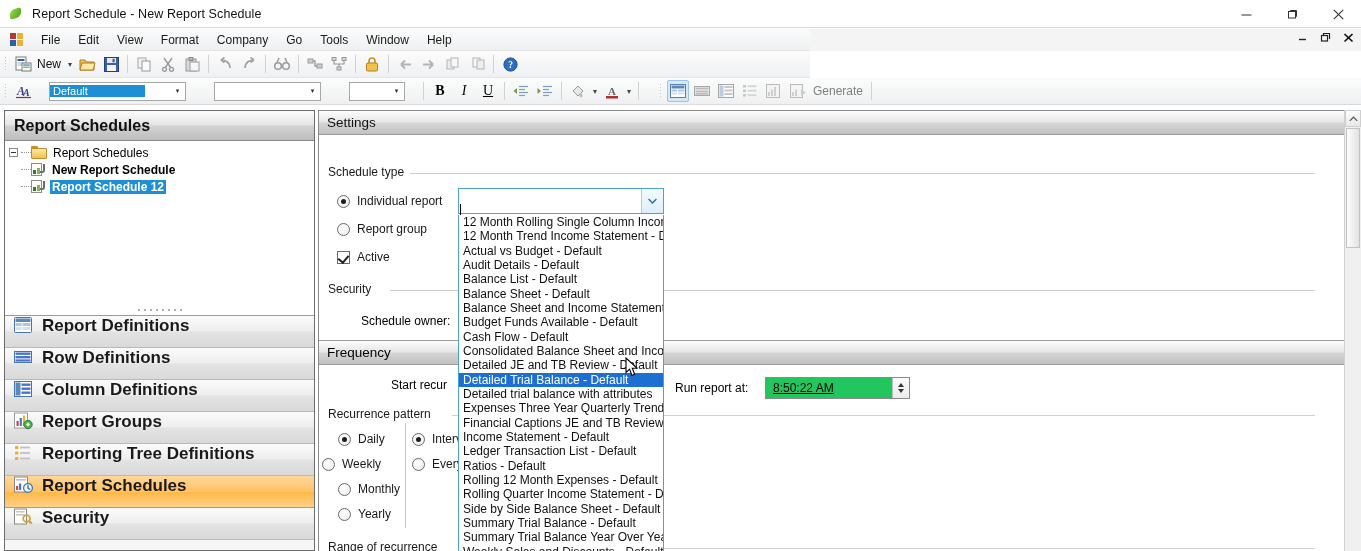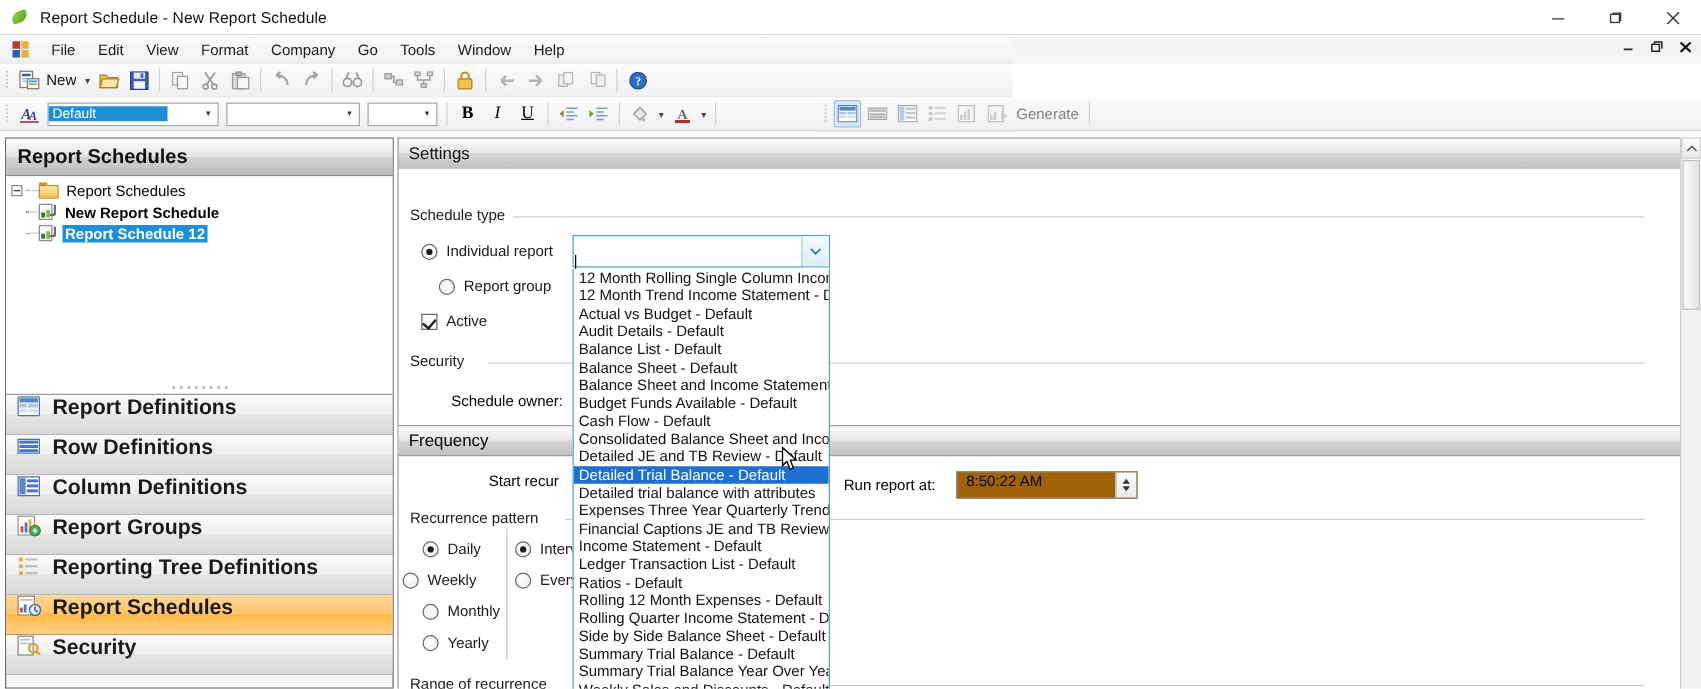--- a/index.html
+++ b/index.html
@@ -70,21 +70,21 @@
 
   
   .toolbar2 {
     position:absolute; left:0; top:78px; width:810px; height:27px;
     background:linear-gradient(to bottom,#fcfcfc 0%, #eef0f2 100%);
     border-bottom:1px solid #d9d9d9;
     display:flex; align-items:center;
   }
   .fmt-combo {
     height:19px; border:1px solid #a8a8a8; background:#fff;
-    display:flex; align-items:center; margin:0 3px; position:relative;gap:25px;
+    display:flex; align-items:center; margin:0 14px; position:relative;gap:25px;
   }
   .fmt-combo .val { flex:1; font-size:11px; padding:0 3px; overflow:hidden; white-space:nowrap; }
   .fmt-combo .val.sel { background:#1e8fd5; color:#ffffff; }
   .fmt-combo .arrow { width:15px; text-align:center; font-size:7px; color:#333; }
   .fmt-b { font-weight:bold; font-family:"Liberation Serif",serif; font-size:14px; }
   .fmt-i { font-style:italic; font-family:"Liberation Serif",serif; font-size:14px; }
   .fmt-u { text-decoration:underline; font-family:"Liberation Serif",serif; font-size:14px; }
 
   
   .toolbar2-right {
@@ -187,21 +187,21 @@
   .ddlist {
     position:absolute; border:1px solid #4aa3d8; border-top:none; background:#ffffff;
     overflow:hidden; z-index:30;
   }
   .ddrow { height:14.33px; line-height:14.33px; font-size:12px; color:#111; padding-left:4px; white-space:nowrap; overflow:hidden; }
   .ddrow.sel { background:#1e6fd2; color:#ffffff; }
 
   .vline { position:absolute; width:1px; background:#c8c8c8; }
 
   .timefield {
-    position:absolute; border:1px solid #8a8a8a; background:#a16207; display:flex; align-items:flex-start;
+    position:absolute; border:1px solid #8a8a8a; background:#22c55e; display:flex; align-items:center;text-decoration:underline;
   }
   .timefield .tval { flex:1; font-size:12px; padding-left:7px; }
   .spin { width:17px; height:100%; border-left:1px solid #bdbdbd;
           background:linear-gradient(to bottom,#fbfbfb,#ebebeb);
           display:flex; flex-direction:column; align-items:center; justify-content:center; }
   .spin .up, .spin .dn { width:0;height:0;border-left:3px solid transparent;border-right:3px solid transparent; }
   .spin .up { border-bottom:4px solid #333; margin-bottom:2px; }
   .spin .dn { border-top:4px solid #333; }
 
   
@@ -709,21 +709,21 @@
 
       <div class="grp" style="left:9px; top:30px; width:1000px;">
         <span class="grp-title">Schedule type</span>
         <div class="grp-line" style="left:82px; width:905px;"></div>
       </div>
 
       <div class="optrow" style="position:absolute; left:18px; top:59px;">
         <span class="radio on"></span>
         <span>Individual report</span>
       </div>
-      <div class="optrow" style="position:absolute; left:32px; top:87px;justify-content:space-between;">
+      <div class="optrow" style="position:absolute; left:18px; top:87px;justify-content:space-between;">
         <span class="radio"></span>
         <span>Report group</span>
       </div>
       <div class="optrow" style="position:absolute; left:18px; top:115px;">
         <span class="cbx on"></span>
         <span>Active</span>
       </div>
 
       <div class="grp" style="left:9px; top:147px; width:1000px;">
         <span class="grp-title">Security</span>

